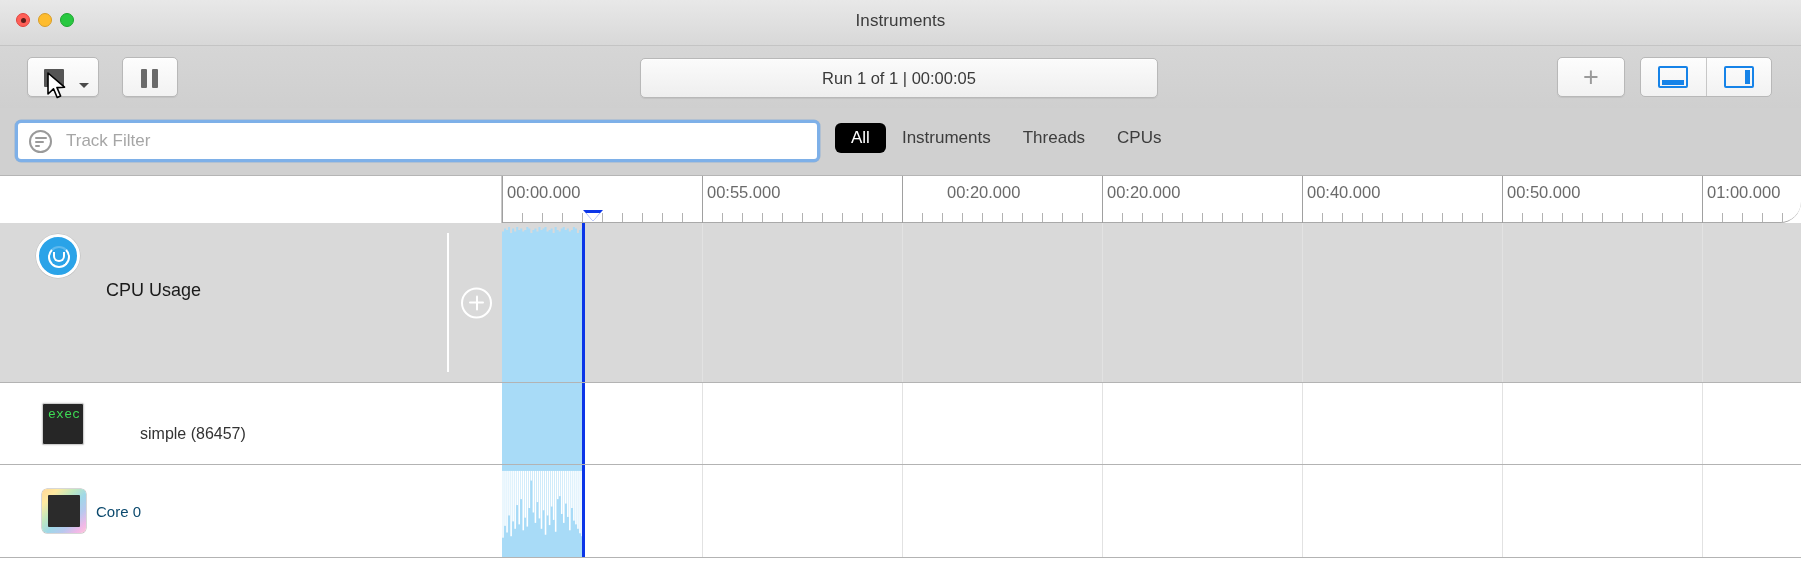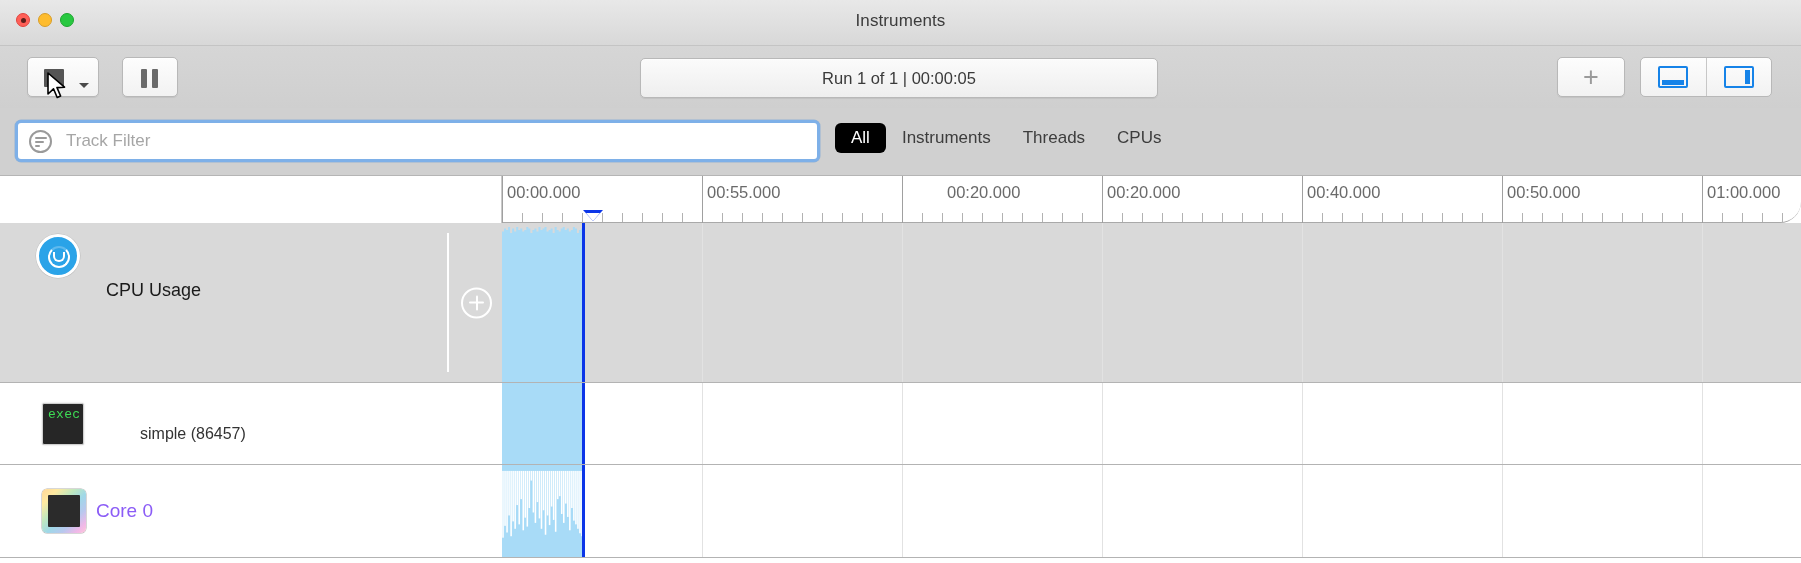--- a/index.html
+++ b/index.html
@@ -327,21 +327,21 @@
     background: linear-gradient(135deg,#ffd79a 0%,#ffe9a0 18%,#bfe8c0 38%,#9fd8e8 55%,#b8c8ee 72%,#f0b8e8 88%,#ffc7d8 100%);
     padding: 6px;
     box-shadow: 0 0 0 .5px #b0b0b0;
   }
   .core-icon i {
     display: block; width: 100%; height: 100%;
     background: #2b2b2b; border-radius: 1px;
   }
   .core-label {
     position: absolute; left: 96px; top: 50%; transform: translateY(-50%);
-    font-size: 19px; color: #8b5cf6;
+    font-size: 15px; color: #0c4a6e;
   }
 
   
   .cpu-fill {
     position: absolute; left: 0; top: 0; height: 100%;
     background: #a8dbf7;
   }
   .playline {
     position: absolute; top: 0; height: 100%;
     width: 3px; background: #0b35e8;

